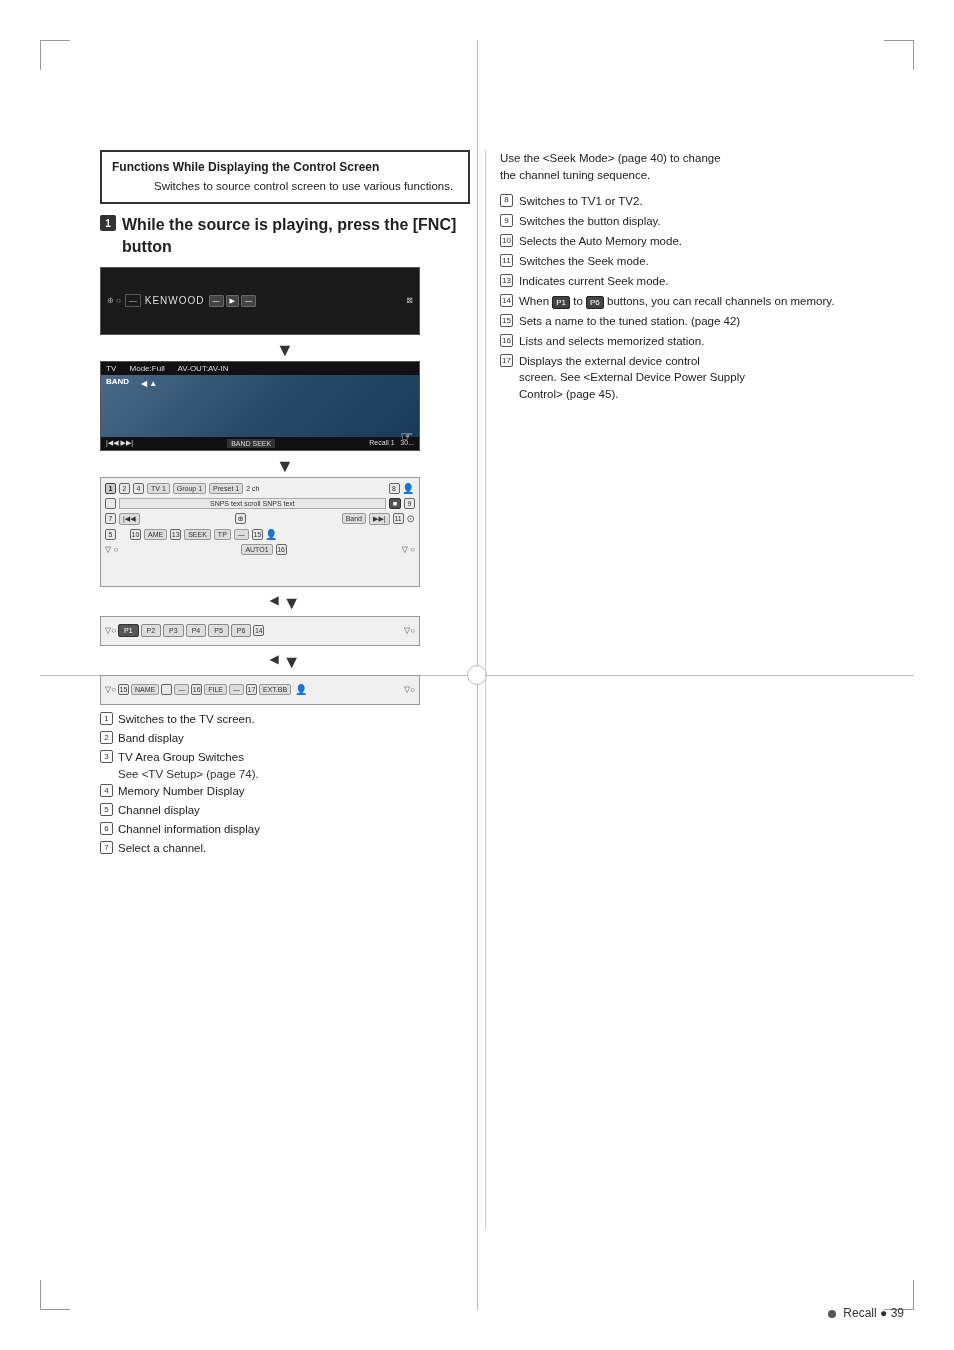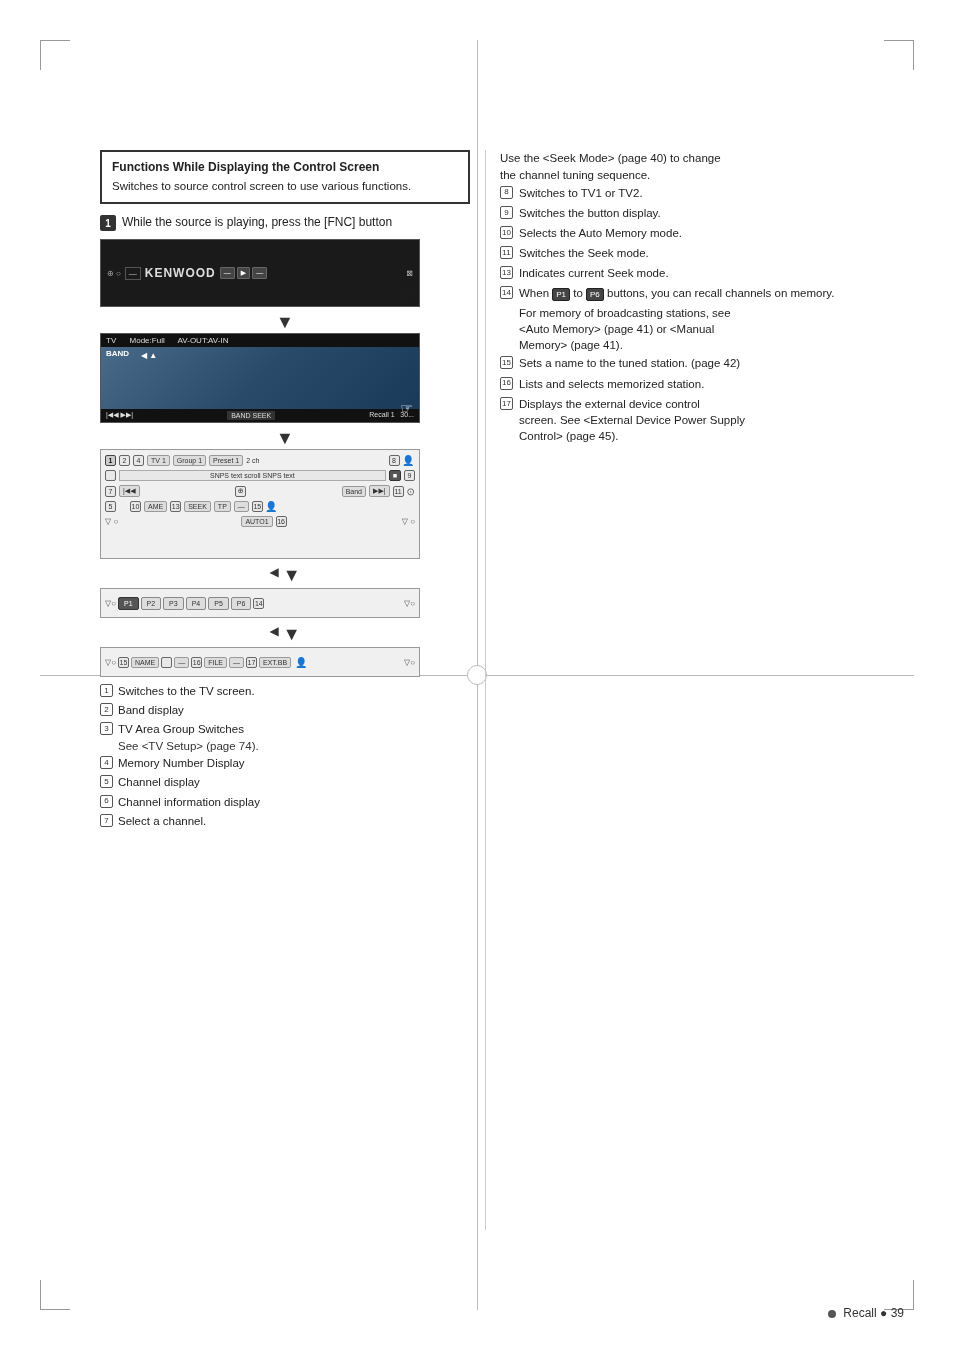--- a/index.html
+++ b/index.html
@@ -99,20 +99,21 @@
       background: #fff;
     }
     .section-box-title {
       font-weight: bold;
       font-size: 12px;
       margin-bottom: 4px;
     }
     .section-box-desc {
       font-size: 11.5px;
       line-height: 1.4;
+      margin-left: 42px;
     }
 
     
     .step-instruction {
       display: flex;
       align-items: flex-start;
       margin-bottom: 8px;
       font-size: 12px;
     }
     .step-num-circle {
@@ -124,22 +125,22 @@
       background: #333;
       color: #fff;
       border-radius: 2px;
       font-size: 10px;
       font-weight: bold;
       margin-right: 6px;
       flex-shrink: 0;
       margin-top: 1px;
     }
     .step-text {
-      font-weight: normal;
-      font-size: 12px;
+      font-weight: bold;
+      font-size: 16px;
       line-height: 1.4;
     }
 
     
     .screen-container {
       margin-bottom: 6px;
     }
 
     
     .screen1 {
@@ -148,22 +149,22 @@
       background: #1a1a1a;
       border: 1px solid #555;
       display: flex;
       align-items: center;
       justify-content: space-between;
       padding: 4px 6px;
       position: relative;
     }
     .screen1-logo {
       color: #ddd;
-      font-size: 12px;
-      font-weight: bold;
+      font-size: 10px;
+      font-weight: normal;
       letter-spacing: 1px;
     }
     .screen1-controls {
       display: flex;
       gap: 2px;
     }
     .btn-small {
       background: #444;
       border: 1px solid #666;
       color: #fff;
@@ -626,21 +627,21 @@
         <span>Select a channel.</span>
       </div>
     </div>
 
   </div>
 
   <div class="divider-v"></div>
 
   <div class="right-col">
 
-    <p style="font-size:11.5px;line-height:1.5;">Use the &lt;Seek Mode&gt; (page 40) to change<br>the channel tuning sequence.</p>
+    <p style="font-size:11.5px;line-height:1.5;margin-bottom:8px;">Use the &lt;Seek Mode&gt; (page 40) to change<br>the channel tuning sequence.</p>
 
     <div class="right-item">
       <span class="right-item-num">8</span>
       <span class="right-item-text">Switches to TV1 or TV2.</span>
     </div>
     <div class="right-item">
       <span class="right-item-num">9</span>
       <span class="right-item-text">Switches the button display.</span>
     </div>
     <div class="right-item">
@@ -652,21 +653,20 @@
       <span class="right-item-text">Switches the Seek mode.</span>
     </div>
     <div class="right-item">
       <span class="right-item-num">13</span>
       <span class="right-item-text">Indicates current Seek mode.</span>
     </div>
     <div class="right-item">
       <span class="right-item-num">14</span>
       <span class="right-item-text">When <span class="inline-btn">P1</span> to <span class="inline-btn">P6</span> buttons, you can recall channels on memory.</span>
     </div>
-    <div class="right-item-sub">For memory of broadcasting stations, see<br>&lt;Auto Memory&gt; (page 41) or &lt;Manual<br>Memory&gt; (page 41).</div>
     <div class="right-item">
       <span class="right-item-num">15</span>
       <span class="right-item-text">Sets a name to the tuned station. (page 42)</span>
     </div>
     <div class="right-item">
       <span class="right-item-num">16</span>
       <span class="right-item-text">Lists and selects memorized station.</span>
     </div>
     <div class="right-item">
       <span class="right-item-num">17</span>

